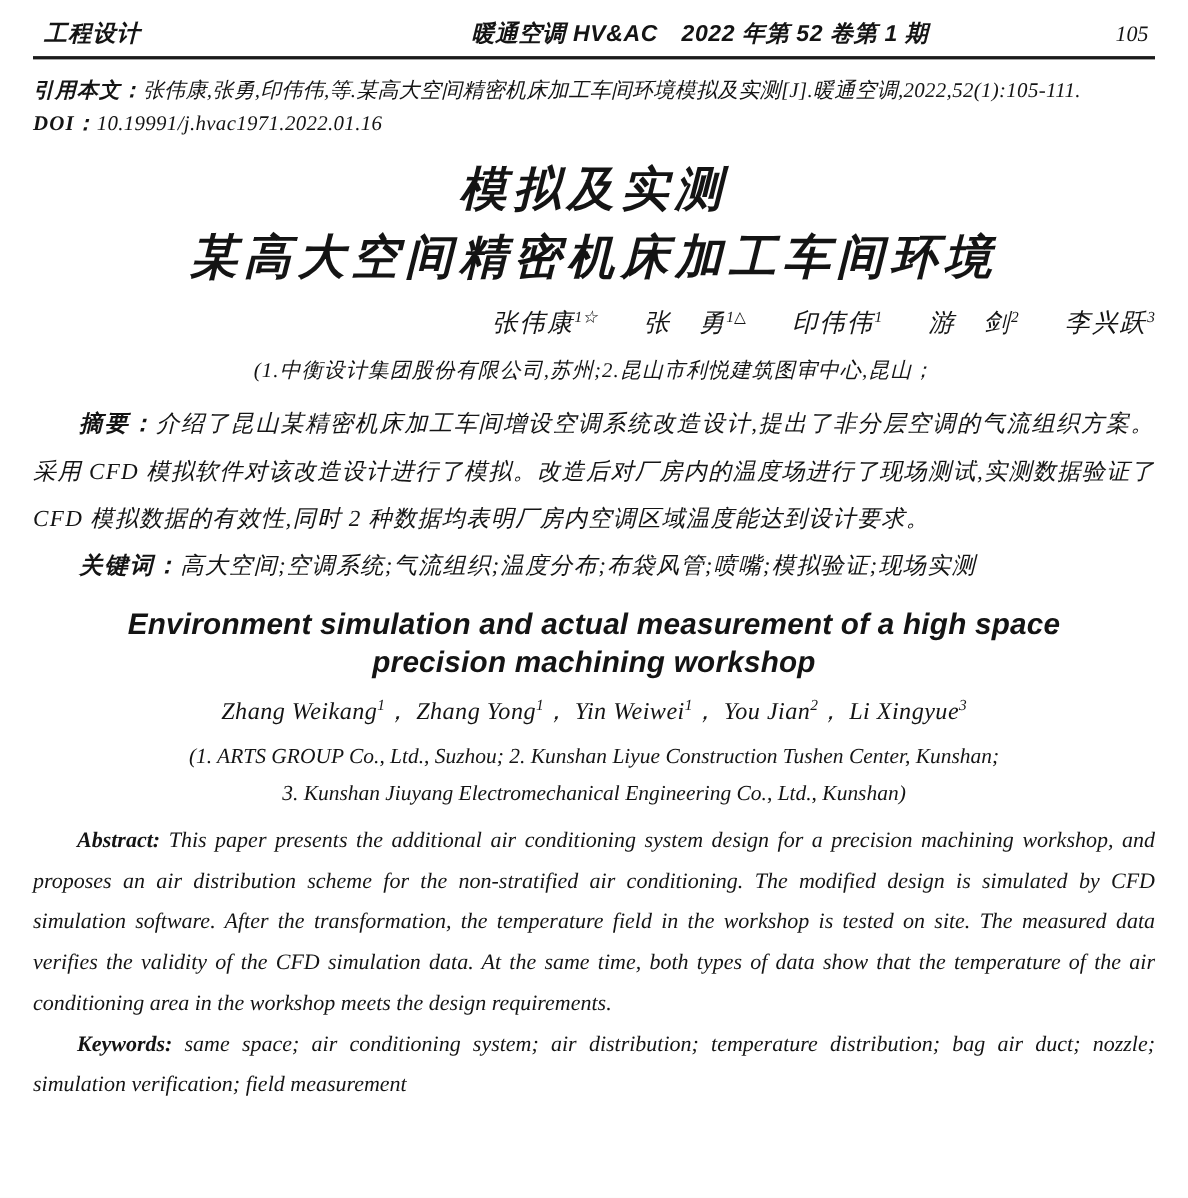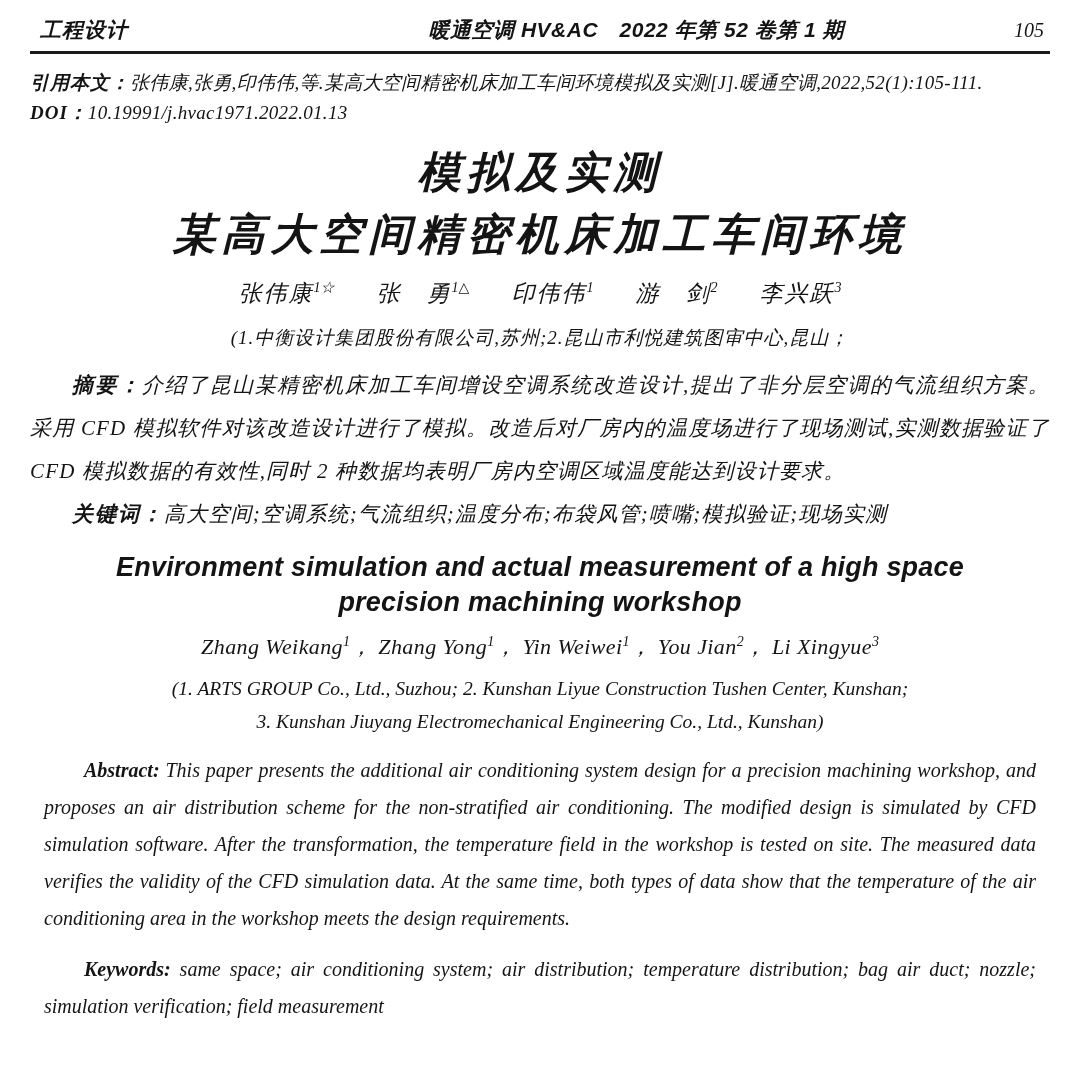--- a/index.html
+++ b/index.html
@@ -50,21 +50,21 @@
     margin-top:14px;
     text-align:center;
     font-weight:bold;
     font-size:43px;
     line-height:62px;
     letter-spacing:6px;
   }
   
   .authors-zh{
     margin-top:12px;
-    display:flex;justify-content:center;align-items:baseline;gap:42px;
+    display:flex;justify-content:flex-end;align-items:baseline;gap:42px;
     font-size:23px;letter-spacing:2px;
   }
   .authors-zh sup,.authors-en sup{font-size:14px;letter-spacing:0;}
   
   .affil-zh{
     margin-top:12px;text-align:center;
     font-size:19px;line-height:33px;letter-spacing:1px;
   }
   
   .abstract-zh{
@@ -91,37 +91,37 @@
   .affil-en{
     margin-top:10px;text-align:center;
     font-size:19.5px;line-height:33px;
   }
   
   .abstract-en{
     margin-top:8px;
     font-size:20px;line-height:37px;
     text-align:justify;
   }
-  .abstract-en p{margin:14px;text-indent:2em;}
+  .abstract-en p{margin:0;text-indent:2em;}
 </style>
 </head>
 <body>
 
 <div class="page">
 
   <div class="journal-header">
     <span class="jh-left">工程设计</span>
     <span class="jh-center">暖通空调 HV&amp;AC　2022 年第 52 卷第 1 期</span>
     <span class="jh-right">105</span>
   </div>
   <hr class="header-rule">
 
   <div class="citation">
     <div><b>引用本文：</b><span>张伟康,张勇,印伟伟,等.某高大空间精密机床加工车间环境模拟及实测[J].暖通空调,2022,52(1):105-111.</span></div>
-    <div><b>DOI：</b><span>10.19991/j.hvac1971.2022.01.13</span></div>
+    <div><b>DOI：</b><span>10.19991/j.hvac1971.2022.01.16</span></div>
   </div>
 
   <div class="title-zh">
     <div>模拟及实测</div>
     <div>某高大空间精密机床加工车间环境</div>
   </div>
 
   <div class="authors-zh">
     <span><span>张伟康</span><sup>1☆</sup></span>
     <span><span>张　勇</span><sup>1△</sup></span>

